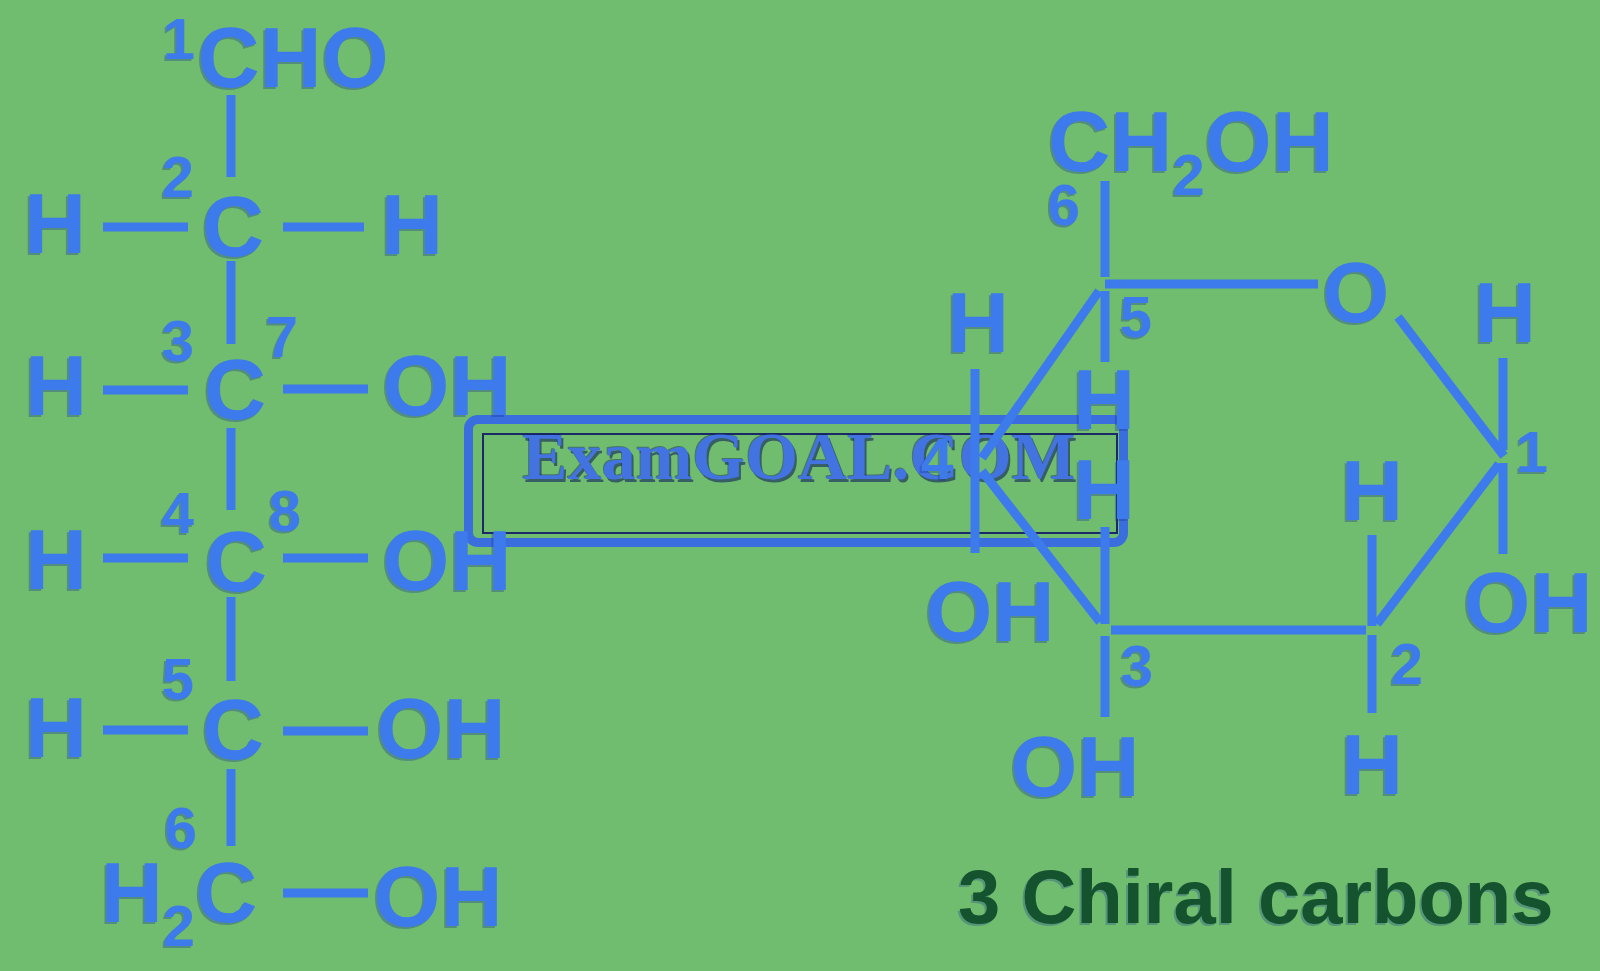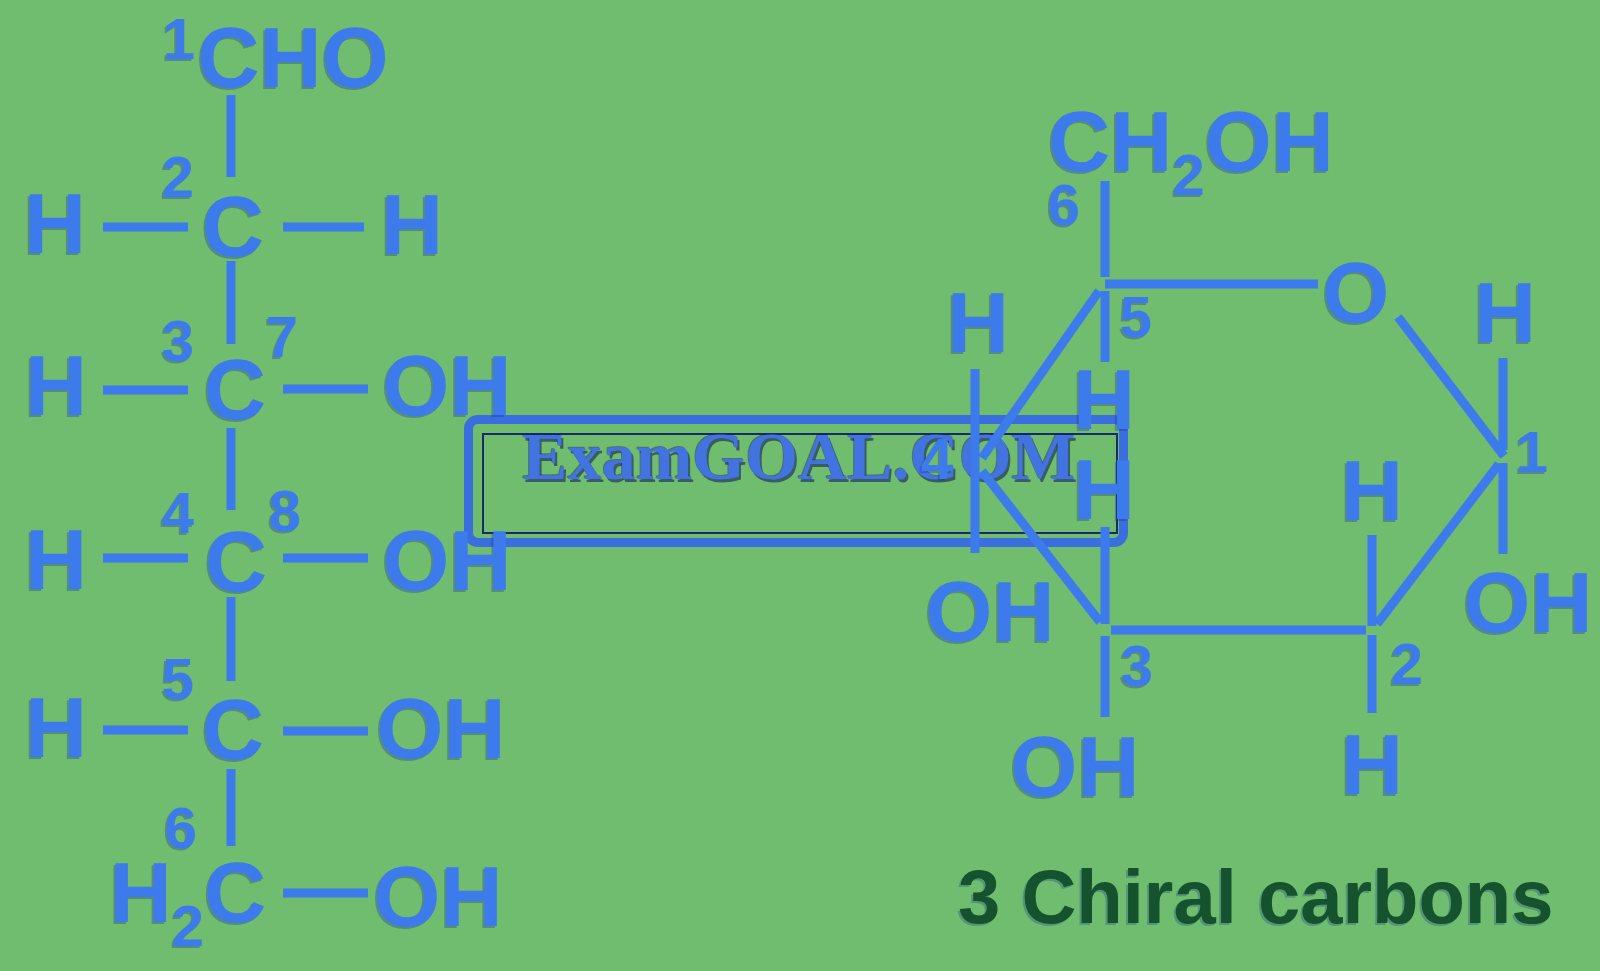--- a/index.html
+++ b/index.html
@@ -126,21 +126,21 @@
     <div class="lbl big" style="left:56px;top:559px">H</div>
     <div class="lbl big" style="left:236px;top:561px">C</div>
     <div class="lbl big" style="left:447px;top:560px">OH</div>
 
     <div class="lbl small" style="left:178px;top:679px">5</div>
     <div class="lbl big" style="left:56px;top:727px">H</div>
     <div class="lbl big" style="left:233px;top:729px">C</div>
     <div class="lbl big" style="left:441px;top:728px">OH</div>
 
     <div class="lbl small" style="left:181px;top:828px">6</div>
-    <div class="lbl big" style="left:188px;top:892px"><span>H</span><span class="subn">2</span><span>C</span></div>
+    <div class="lbl big" style="left:179px;top:892px"><span>H</span><span class="subn">2</span><span>C</span></div>
     <div class="lbl big" style="left:438px;top:896px">OH</div>
 
     <div class="lbl big" style="left:1191px;top:141px"><span>CH</span><span class="subn">2</span><span>OH</span></div>
     <div class="lbl small" style="left:1064px;top:205px">6</div>
     <div class="lbl small" style="left:1136px;top:317px">5</div>
     <div class="lbl big" style="left:1356px;top:292px">O</div>
 
     <div class="lbl big" style="left:1505px;top:312px">H</div>
     <div class="lbl small" style="left:1532px;top:452px">1</div>
     <div class="lbl big" style="left:1528px;top:602px">OH</div>

